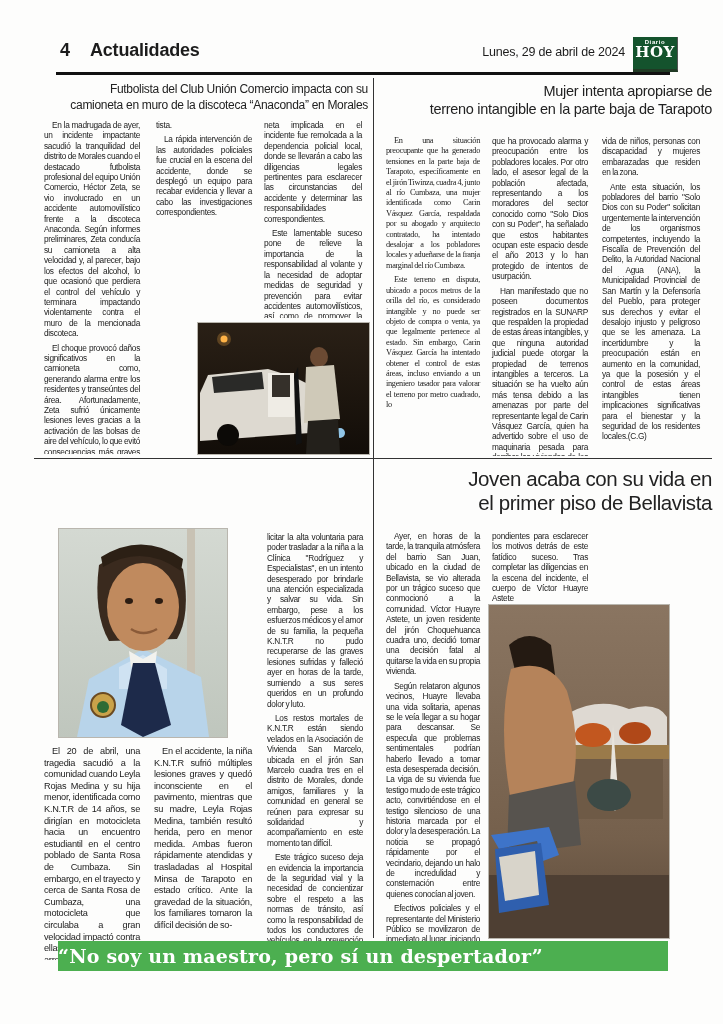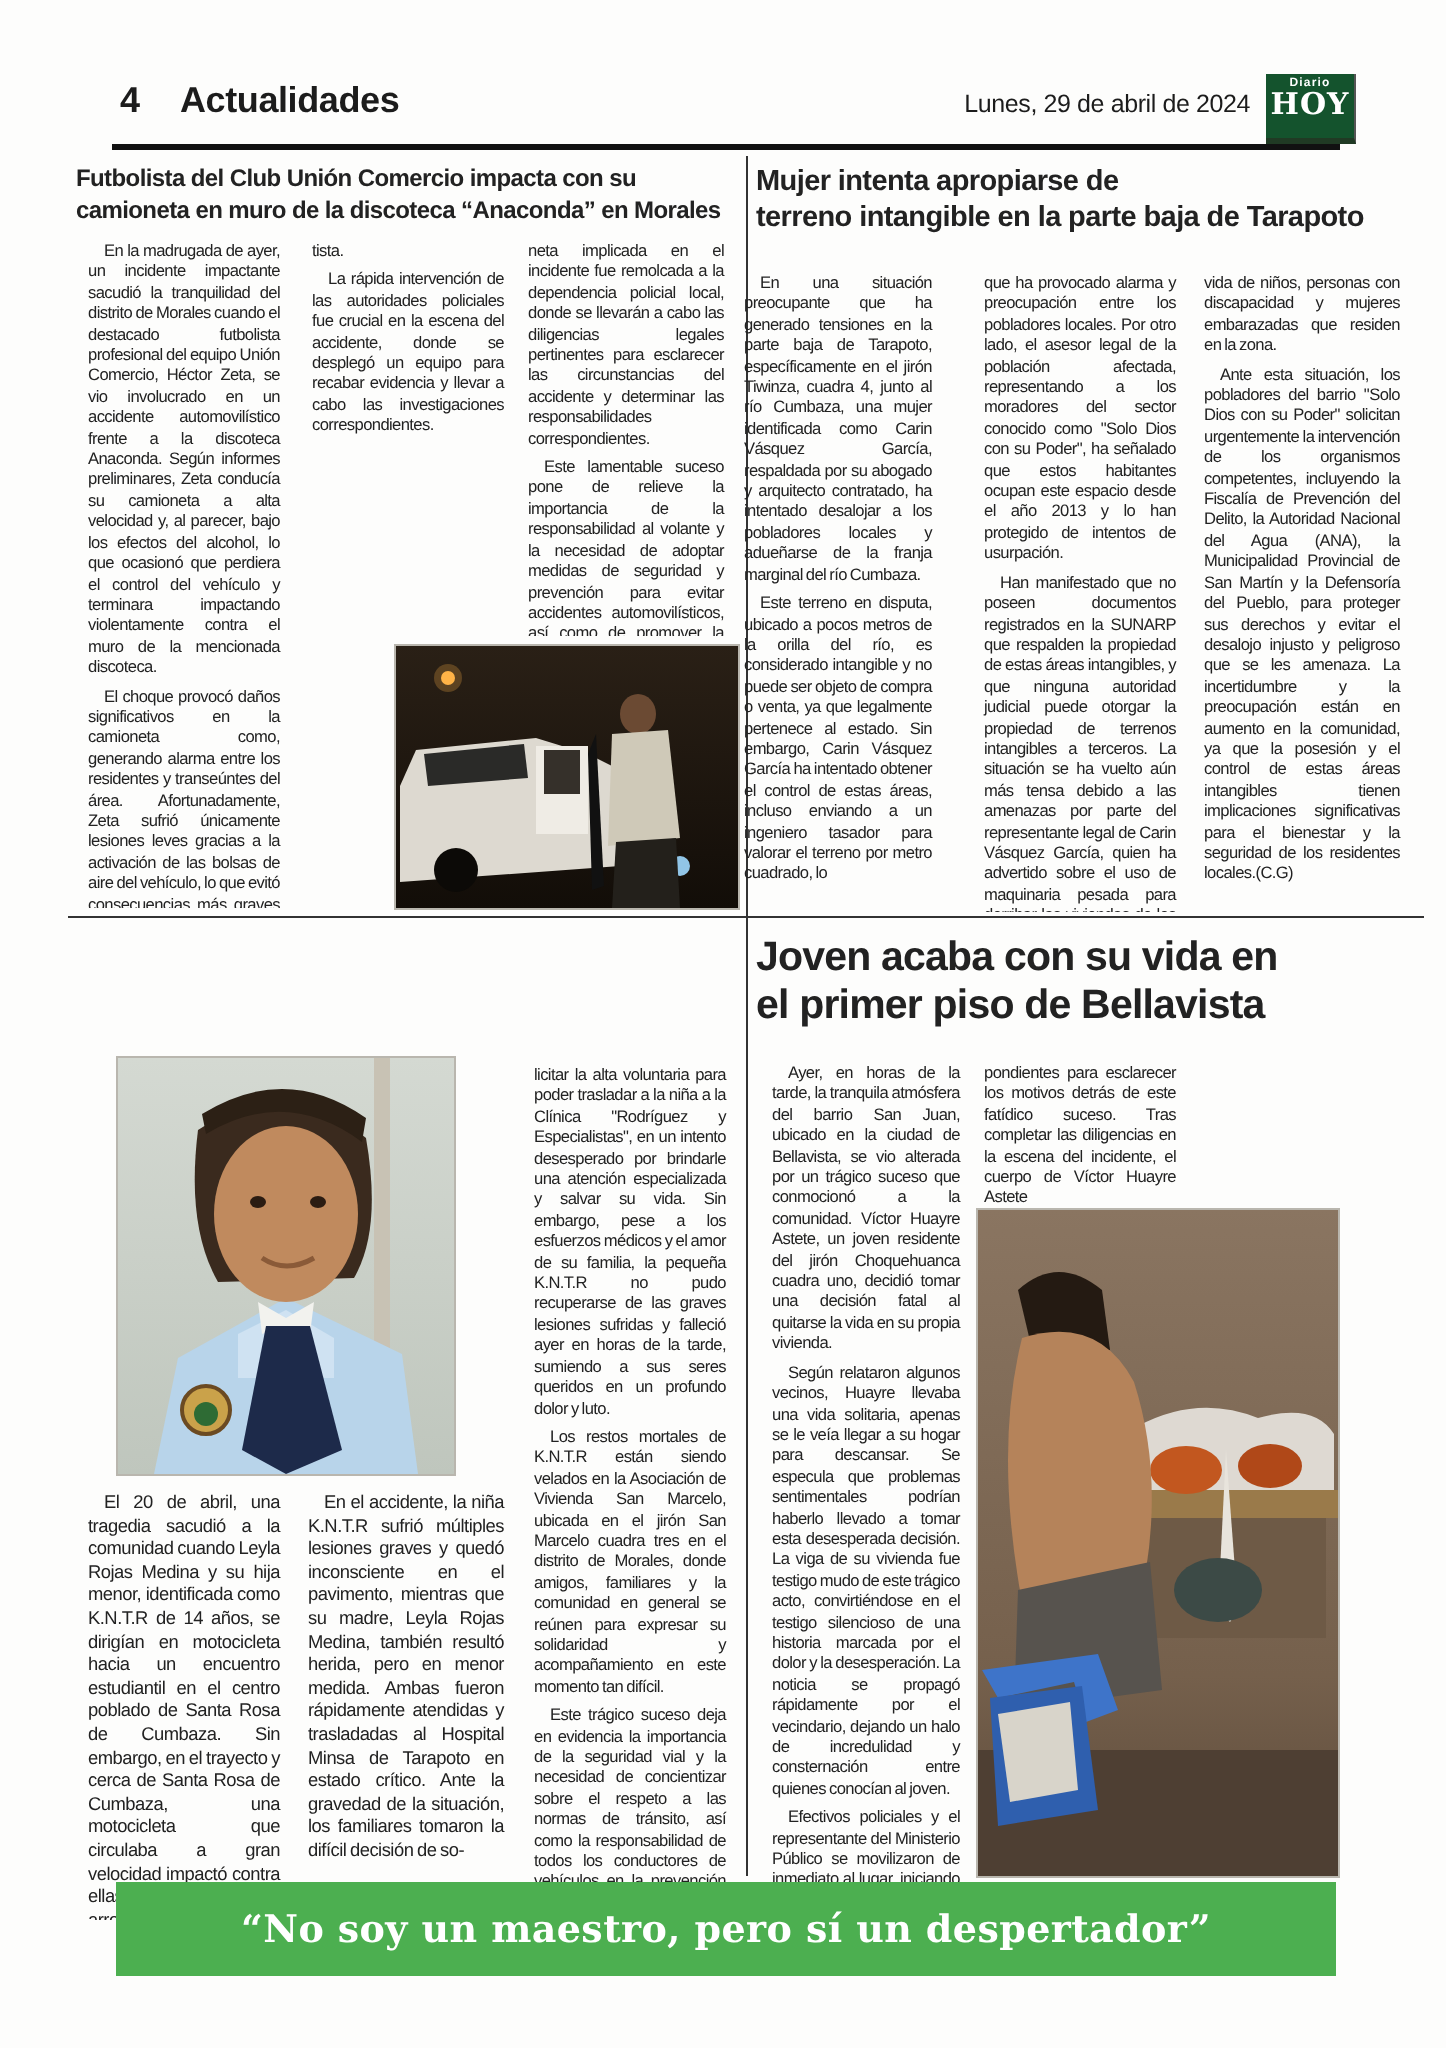--- a/index.html
+++ b/index.html
@@ -11,55 +11,55 @@
   .date{position:absolute;left:430px;top:45px;width:195px;text-align:right;font-size:12.5px;letter-spacing:-0.2px;}
   .logo{position:absolute;left:633px;top:37px;width:44px;height:32px;background:#14532d;
         border-bottom:3px solid #203a24;border-right:1px solid #555;text-align:center;}
   .logo-top{display:block;font-size:6px;font-weight:bold;color:#fff;letter-spacing:0.6px;padding-top:2px;}
   .logo-main{display:block;font-family:"DejaVu Serif",serif;font-size:15px;font-weight:bold;color:#fff;line-height:15px;letter-spacing:0.5px;}
   .header-rule{position:absolute;left:56px;top:72px;width:614px;height:3px;background:#111;}
   
   .vdiv{position:absolute;left:373px;top:78px;width:1px;height:860px;background:#333;}
   .hdiv{position:absolute;left:34px;top:458px;width:678px;height:1px;background:#333;}
   
-  h2{position:absolute;margin:0;text-align:left;white-space:pre-line;font-weight:bold;color:#222;}
+  h2{position:absolute;margin:0;text-align:right;white-space:pre-line;font-weight:normal;color:#222;}
   .t1{left:38px;top:82px;width:330px;font-size:12px;line-height:1.3;letter-spacing:-0.3px;}
   .t2{left:378px;top:82px;width:334px;font-size:14.5px;line-height:1.25;letter-spacing:-0.3px;}
   .t3{left:30px;top:464px;width:340px;font-size:17.5px;line-height:1.18;letter-spacing:-0.4px;}
   .t4{left:378px;top:467px;width:334px;font-size:20.5px;line-height:1.15;letter-spacing:-0.4px;}
   
   .col{position:absolute;overflow:hidden;text-align:justify;font-size:8.3px;line-height:10.4px;
        letter-spacing:-0.3px;word-spacing:-0.5px;color:#222;}
   .col p{margin:4px;text-indent:8px;}
   .col p.cont{text-indent:0;}
   .col-lg{font-size:9.2px;line-height:11.6px;letter-spacing:-0.25px;}
   
   .a1c1{left:40px;top:116px;width:104px;height:338px;}
   .a1c2{left:152px;top:116px;width:104px;height:204px;}
   .a1c3{left:260px;top:116px;width:106px;height:202px;}
   
-  .a2c1{left:368px;top:132px;width:102px;height:324px;}
+  .a2c1{left:382px;top:132px;width:102px;height:324px;font-family:Liberation Serif, serif;}
   .a2c2{left:488px;top:132px;width:104px;height:324px;}
   .a2c3{left:598px;top:132px;width:106px;height:324px;}
   
   .a3c3{left:263px;top:528px;width:104px;height:432px;}
   .a3c1{left:40px;top:742px;width:104px;height:218px;}
   .a3c2{left:150px;top:742px;width:106px;height:218px;}
   
   .a4c1{left:382px;top:527px;width:102px;height:438px;}
   .a4c2{left:488px;top:527px;width:104px;height:76px;}
   .a4c3{left:598px;top:527px;width:106px;height:76px;}
   
   .photo{position:absolute;display:block;border:1px solid #b9b6ae;}
   .ph1{left:197px;top:322px;width:171px;height:131px;}
   .ph2{left:58px;top:528px;width:168px;height:208px;}
   .ph3{left:488px;top:604px;width:180px;height:333px;}
   
-  .banner{position:absolute;left:58px;top:941px;width:610px;height:47px;background:#4caf50;
-          display:flex;align-items:center;justify-content:center;}
+  .banner{position:absolute;left:58px;top:941px;width:610px;height:30px;background:#4caf50;
+          display:flex;align-items:center;justify-content:flex-start;}
   .banner span{font-family:"DejaVu Serif",serif;font-size:19px;font-weight:bold;color:#ffffff;letter-spacing:0.2px;}
 </style>
 </head>
 <body>
 
 <div class="page">
 
   <div class="pagenum">4</div>
   <div class="section">Actualidades</div>
   <div class="date">Lunes, 29 de abril de 2024</div>

